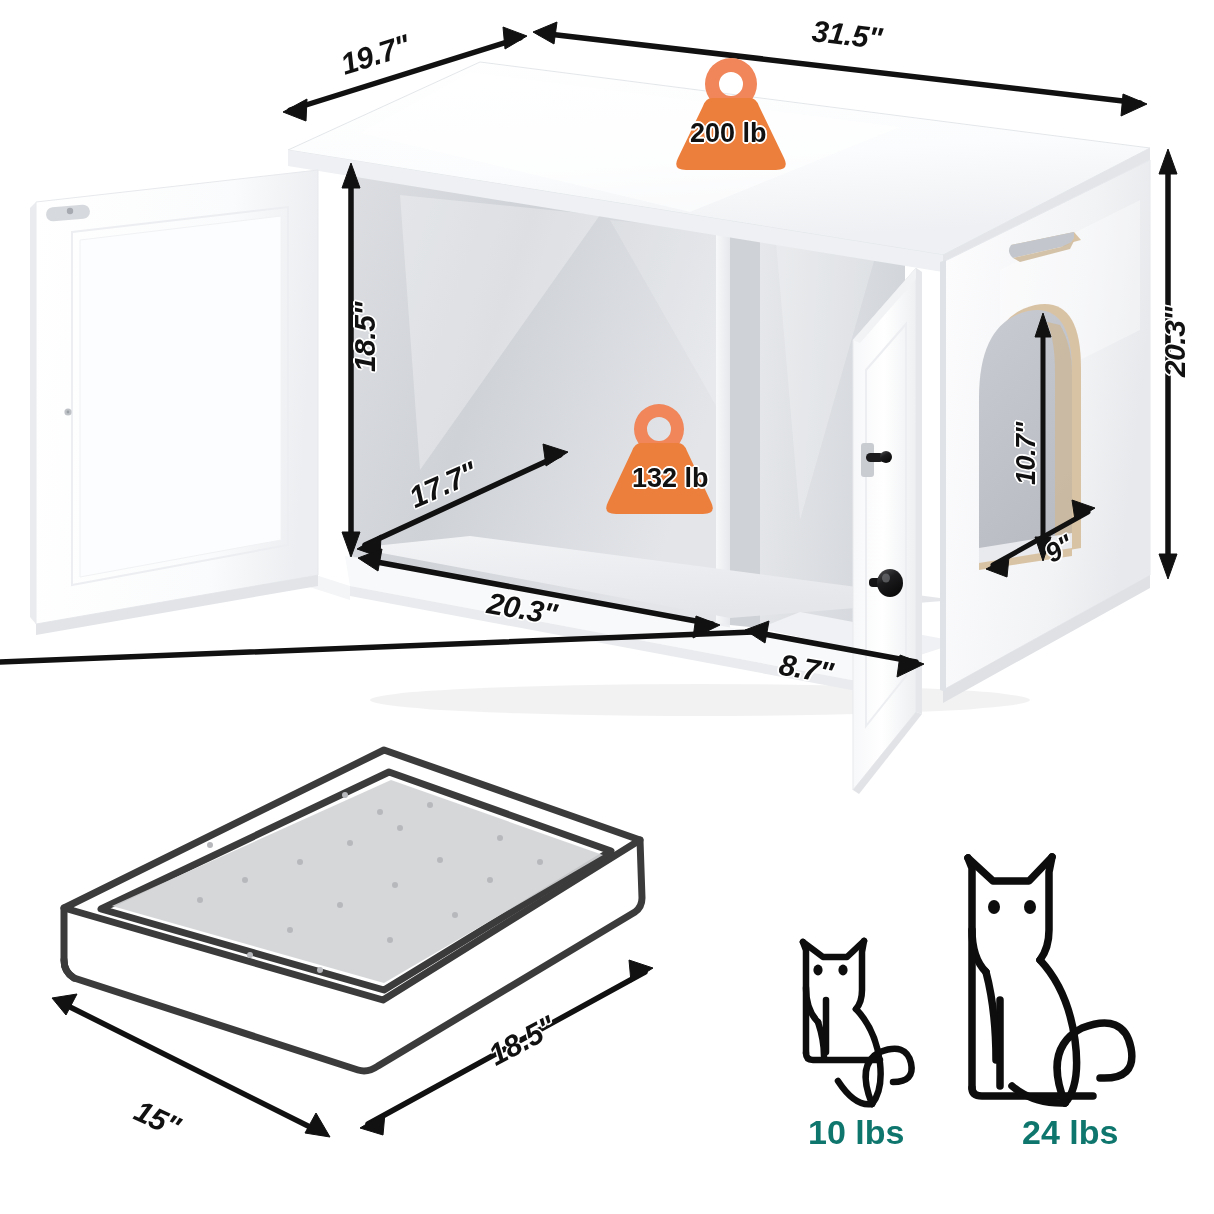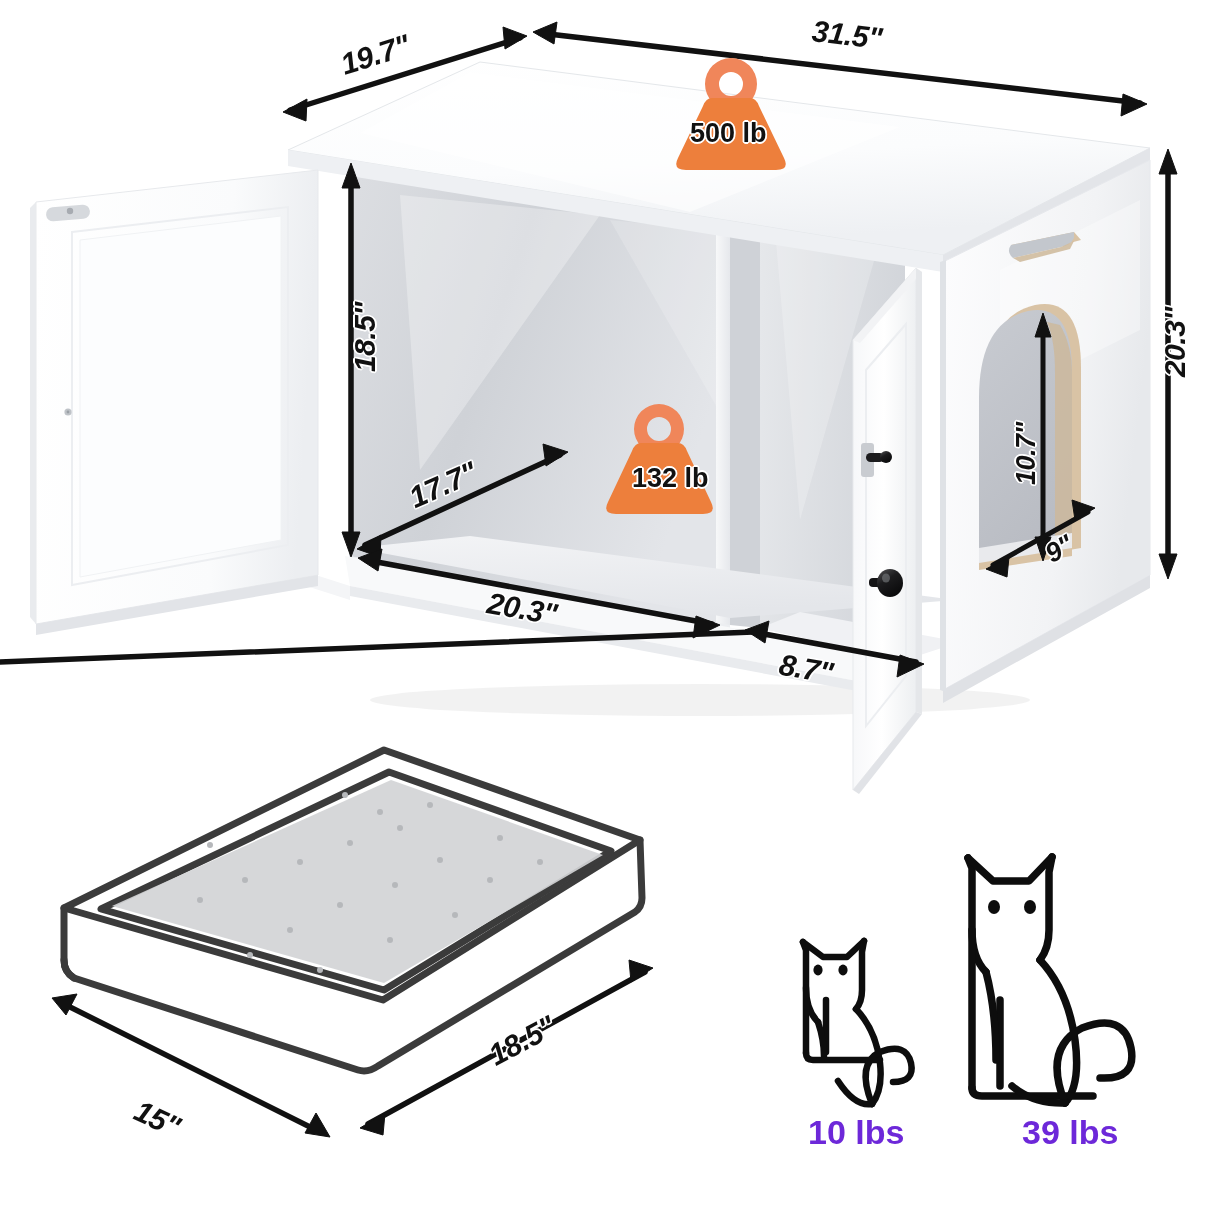--- a/index.html
+++ b/index.html
@@ -59,21 +59,21 @@
        0 1.8px 0 #ffffff, 0 -1.8px 0 #ffffff,
        1.3px 1.3px 0 #ffffff, -1.3px 1.3px 0 #ffffff,
        1.3px -1.3px 0 #ffffff, -1.3px -1.3px 0 #ffffff;
     pointer-events: none;
   }
   .catlabel {
     position: absolute;
     font-family: "Liberation Sans", sans-serif;
     font-weight: bold;
     font-size: 34px;
-    color: #6d28d9;
+    color: #0f766e;
     white-space: nowrap;
     pointer-events: none;
   }
 </style>
 </head>
 <body>
 
 <div id="stage">
 
   <svg class="layer" viewBox="0 0 1214 1214">
@@ -407,25 +407,25 @@
   <div class="dimlabel" style="left:487px; top:592px; transform: rotate(10deg);">20.3"</div>
 
   <div class="dimlabel" style="left:779px; top:652px; transform: rotate(10deg);">8.7"</div>
 
   <div class="dimlabel" style="left:1140px; top:325px; transform: rotate(-90deg);">20.3"</div>
 
   <div class="dimlabel" style="left:995px; top:438px; font-size:27px; transform: rotate(-90deg);">10.7"</div>
 
   <div class="dimlabel" style="left:1046px; top:534px; font-size:27px; transform: rotate(-30deg);">9"</div>
 
-  <div class="weightlabel" style="left:690px; top:118px;">500 lb</div>
+  <div class="weightlabel" style="left:690px; top:118px;">200 lb</div>
 
   <div class="weightlabel" style="left:632px; top:463px;">132 lb</div>
 
   <div class="dimlabel" style="left:134px; top:1102px; transform: rotate(25deg);">15"</div>
 
   <div class="dimlabel" style="left:487px; top:1024px; transform: rotate(-28deg);">18.5"</div>
 
   <div class="catlabel" style="left:808px; top:1113px;">10 lbs</div>
 
-  <div class="catlabel" style="left:1022px; top:1113px;">39 lbs</div>
+  <div class="catlabel" style="left:1022px; top:1113px;">24 lbs</div>
 
 </div>
 
 </body></html>

